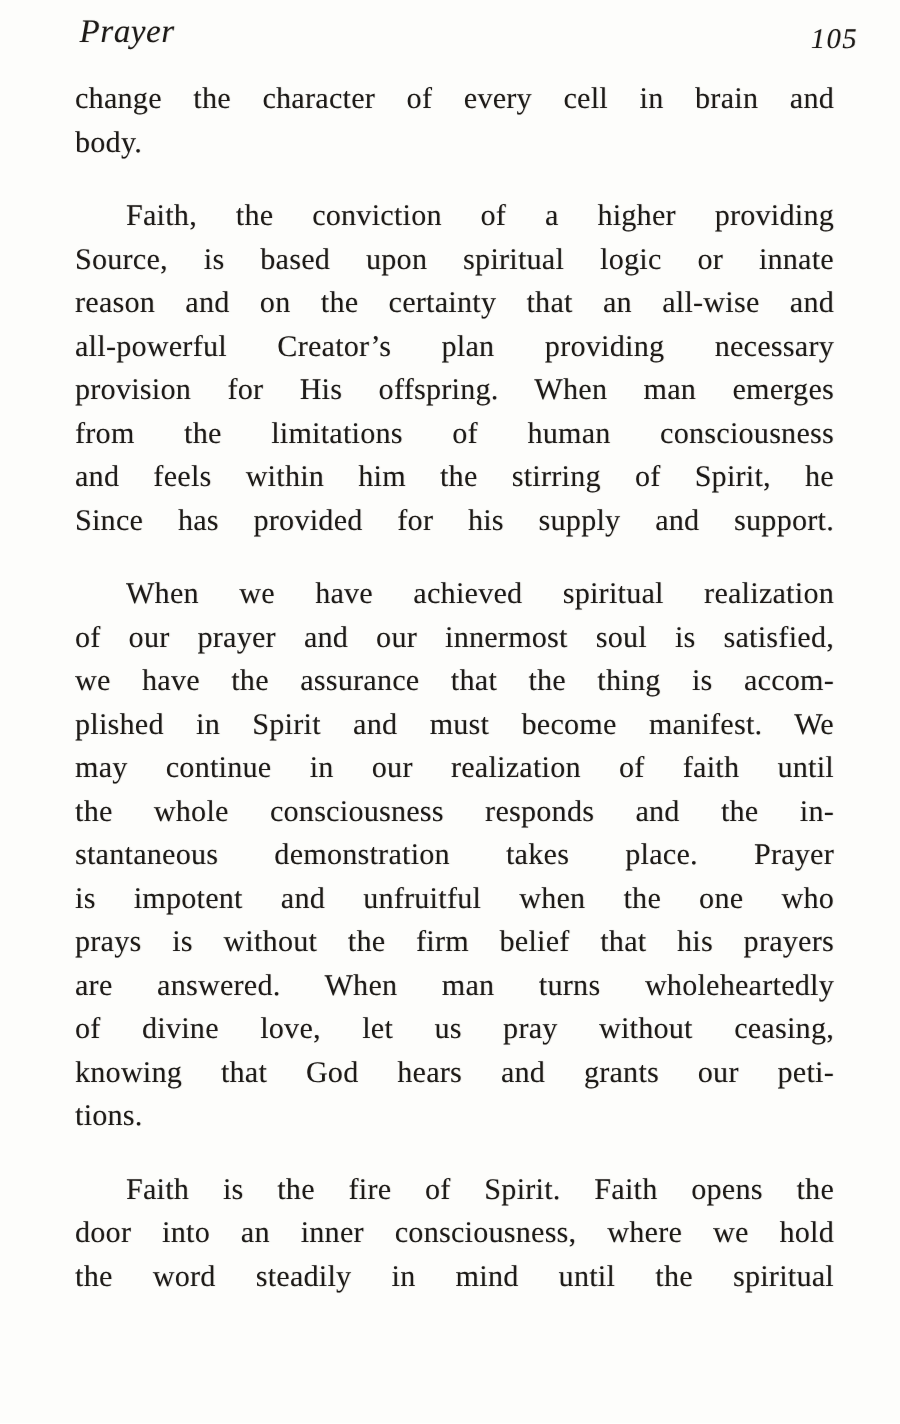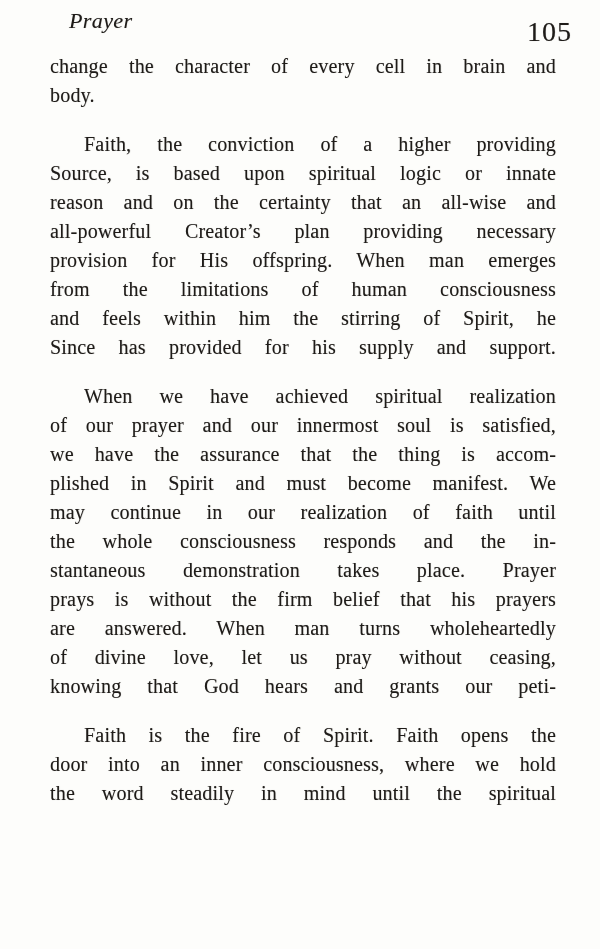--- a/index.html
+++ b/index.html
@@ -18,33 +18,33 @@
     color: var(--ink);
   }
   .running-header {
     position: absolute;
     top: 8px;
     left: 53px;
     right: 28px;
     display: flex;
     justify-content: space-between;
     align-items: flex-start;
-    margin-left: 16px;
   }
   .header-title {
     font-size: 22px;
     font-style: italic;
     letter-spacing: 0.4px;
     text-shadow: 0.3px 0.3px 0.7px rgba(30,25,20,0.35);
   }
   .page-number {
-    font-size: 28px;
+    font-size: 19px;
     margin-top: 8px;
     letter-spacing: 1px;
     text-shadow: 0.3px 0.3px 0.7px rgba(30,25,20,0.35);
+    font-style: italic;
   }
   .body-text {
     position: absolute;
     top: 52px;
     left: 50px;
     width: 506px;
   }
   .line {
     font-size: 20px;
     line-height: 29px;
@@ -88,24 +88,26 @@
         <div class="line">Since has provided for his supply and support.</div>
       </div>
       <div class="paragraph">
         <div class="line indent">When we have achieved spiritual realization</div>
         <div class="line">of our prayer and our innermost soul is satisfied,</div>
         <div class="line">we have the assurance that the thing is accom-</div>
         <div class="line">plished in Spirit and must become manifest. We</div>
         <div class="line">may continue in our realization of faith until</div>
         <div class="line">the whole consciousness responds and the in-</div>
         <div class="line">stantaneous demonstration takes place. Prayer</div>
+        <div class="line">is impotent and unfruitful when the one who</div>
         <div class="line">prays is without the firm belief that his prayers</div>
         <div class="line">are answered. When man turns wholeheartedly</div>
         <div class="line">of divine love, let us pray without ceasing,</div>
         <div class="line">knowing that God hears and grants our peti-</div>
+        <div class="line no-justify">tions.</div>
       </div>
       <div class="paragraph">
         <div class="line indent">Faith is the fire of Spirit. Faith opens the</div>
         <div class="line">door into an inner consciousness, where we hold</div>
         <div class="line">the word steadily in mind until the spiritual</div>
       </div>
     </div>
 </div>
 
 </body></html>

